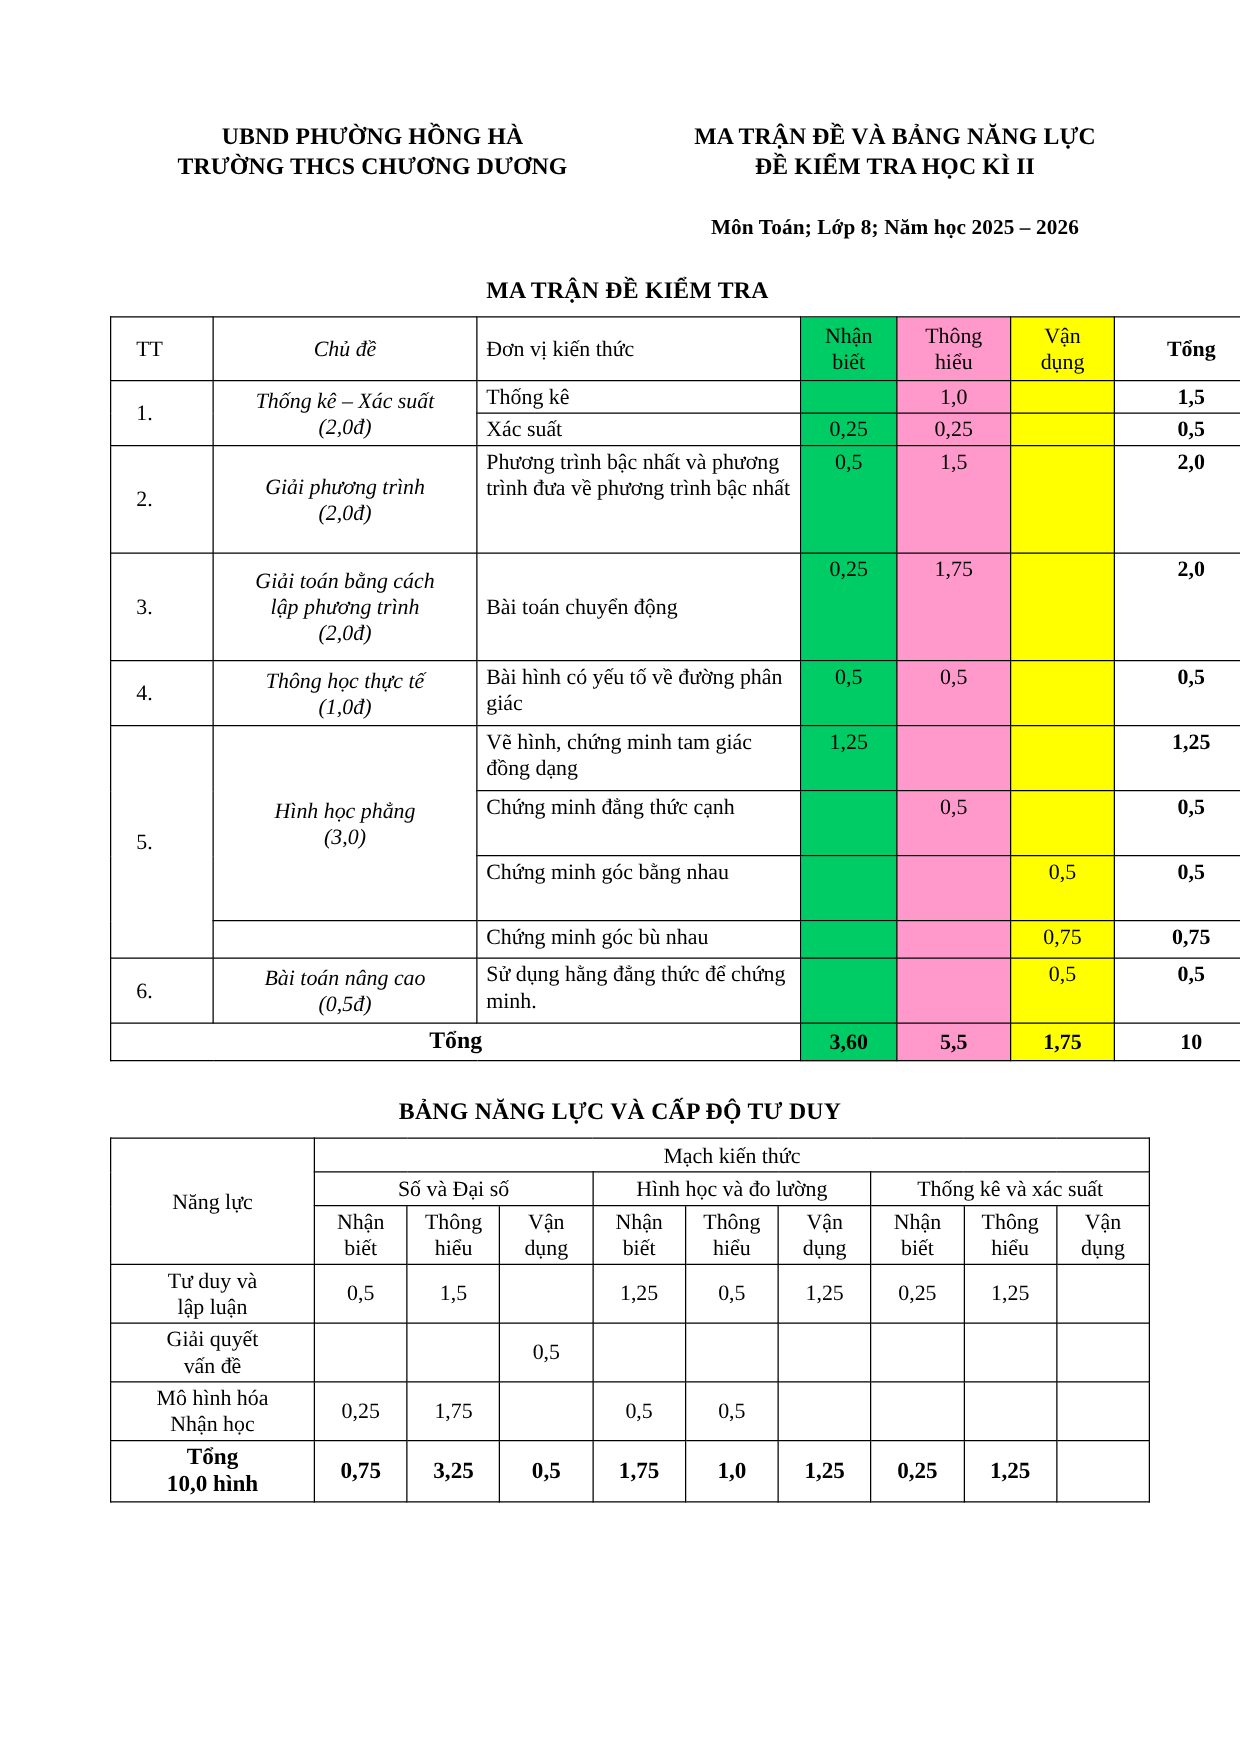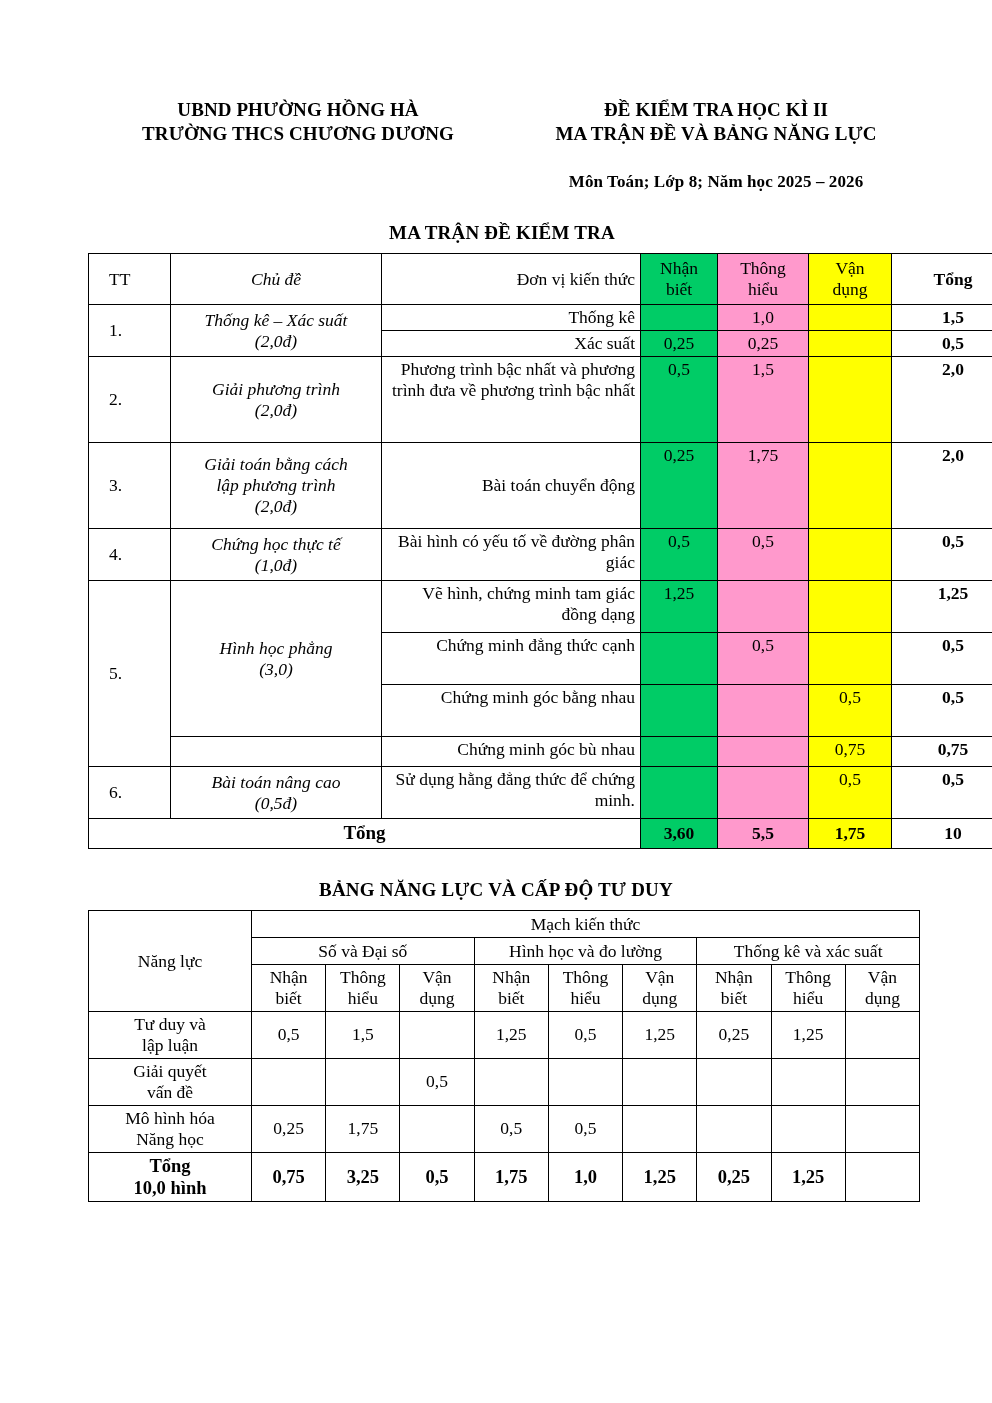--- a/index.html
+++ b/index.html
@@ -73,21 +73,21 @@
     font-size: 17.5px;
     line-height: 1.2;
     padding: 2px 5px;
   }
 
   
   #matrix-table td { vertical-align: top; }
   #matrix-table td.vmid { vertical-align: middle; }
   #matrix-table .c-tt     { width: 56px;  text-align: left;   padding-left: 20px; }
   #matrix-table .c-topic  { width: 200px; text-align: center; font-style: italic; }
-  #matrix-table .c-unit   { width: 246px; text-align: right;   padding-left: 7px; }
+  #matrix-table .c-unit   { width: 246px; text-align: left;   padding-left: 7px; }
   #matrix-table .c-nb     { width: 66px;  text-align: center; background: #00CC66; }
   #matrix-table .c-th     { width: 80px;  text-align: center; background: #FF99CC; }
   #matrix-table .c-vd     { width: 72px;  text-align: center; background: #FFFF00; }
   #matrix-table .c-total  { width: 112px; text-align: center; font-weight: bold; }
 
   #matrix-table thead td {
     text-align: center;
     vertical-align: middle;
     font-size: 17.5px;
     padding-top: 4px;
@@ -120,22 +120,22 @@
 </style>
 </head>
 <body>
 
 <div class="doc-header">
   <div class="header-left">
     <div>UBND PHƯỜNG HỒNG HÀ</div>
     <div>TRƯỜNG THCS CHƯƠNG DƯƠNG</div>
   </div>
   <div class="header-right">
+    <div>MA TRẬN ĐỀ VÀ BẢNG NĂNG LỰC</div>
     <div>ĐỀ KIỂM TRA HỌC KÌ II</div>
-    <div>MA TRẬN ĐỀ VÀ BẢNG NĂNG LỰC</div>
     <div class="sub">Môn Toán; Lớp 8; Năm học 2025 – 2026</div>
   </div>
 </div>
 
 <div id="matrix-title-wrap">
   <div class="section-title">MA TRẬN ĐỀ KIỂM TRA</div>
 </div>
 
 <div class="tbl-wrap">
 <table class="grid" id="matrix-table">
@@ -205,21 +205,21 @@
       <td class="c-unit vmid">Bài toán chuyển động</td>
       <td class="c-nb">0,25</td>
       <td class="c-th">1,75</td>
       <td class="c-vd"></td>
       <td class="c-total">2,0</td>
     </tr>
 
     <tr style="height:52px">
       <td class="c-tt vmid">4.</td>
       <td class="c-topic vmid">
-        <div>Chứng học thực tế</div>
+        <div>Thông học thực tế</div>
         <div>(1,0đ)</div>
       </td>
       <td class="c-unit">Bài hình có yếu tố về đường phân giác</td>
       <td class="c-nb">0,5</td>
       <td class="c-th">0,5</td>
       <td class="c-vd"></td>
       <td class="c-total">0,5</td>
     </tr>
 
     <tr style="height:52px">
@@ -366,21 +366,21 @@
       <td class="c-val"></td>
       <td class="c-val"></td>
       <td class="c-val"></td>
       <td class="c-val"></td>
       <td class="c-val"></td>
       <td class="c-val"></td>
     </tr>
     <tr class="row-tall">
       <td class="c-name">
         <div>Mô hình hóa</div>
-        <div>Năng học</div>
+        <div>Nhận học</div>
       </td>
       <td class="c-val">0,25</td>
       <td class="c-val">1,75</td>
       <td class="c-val"></td>
       <td class="c-val">0,5</td>
       <td class="c-val">0,5</td>
       <td class="c-val"></td>
       <td class="c-val"></td>
       <td class="c-val"></td>
       <td class="c-val"></td>

